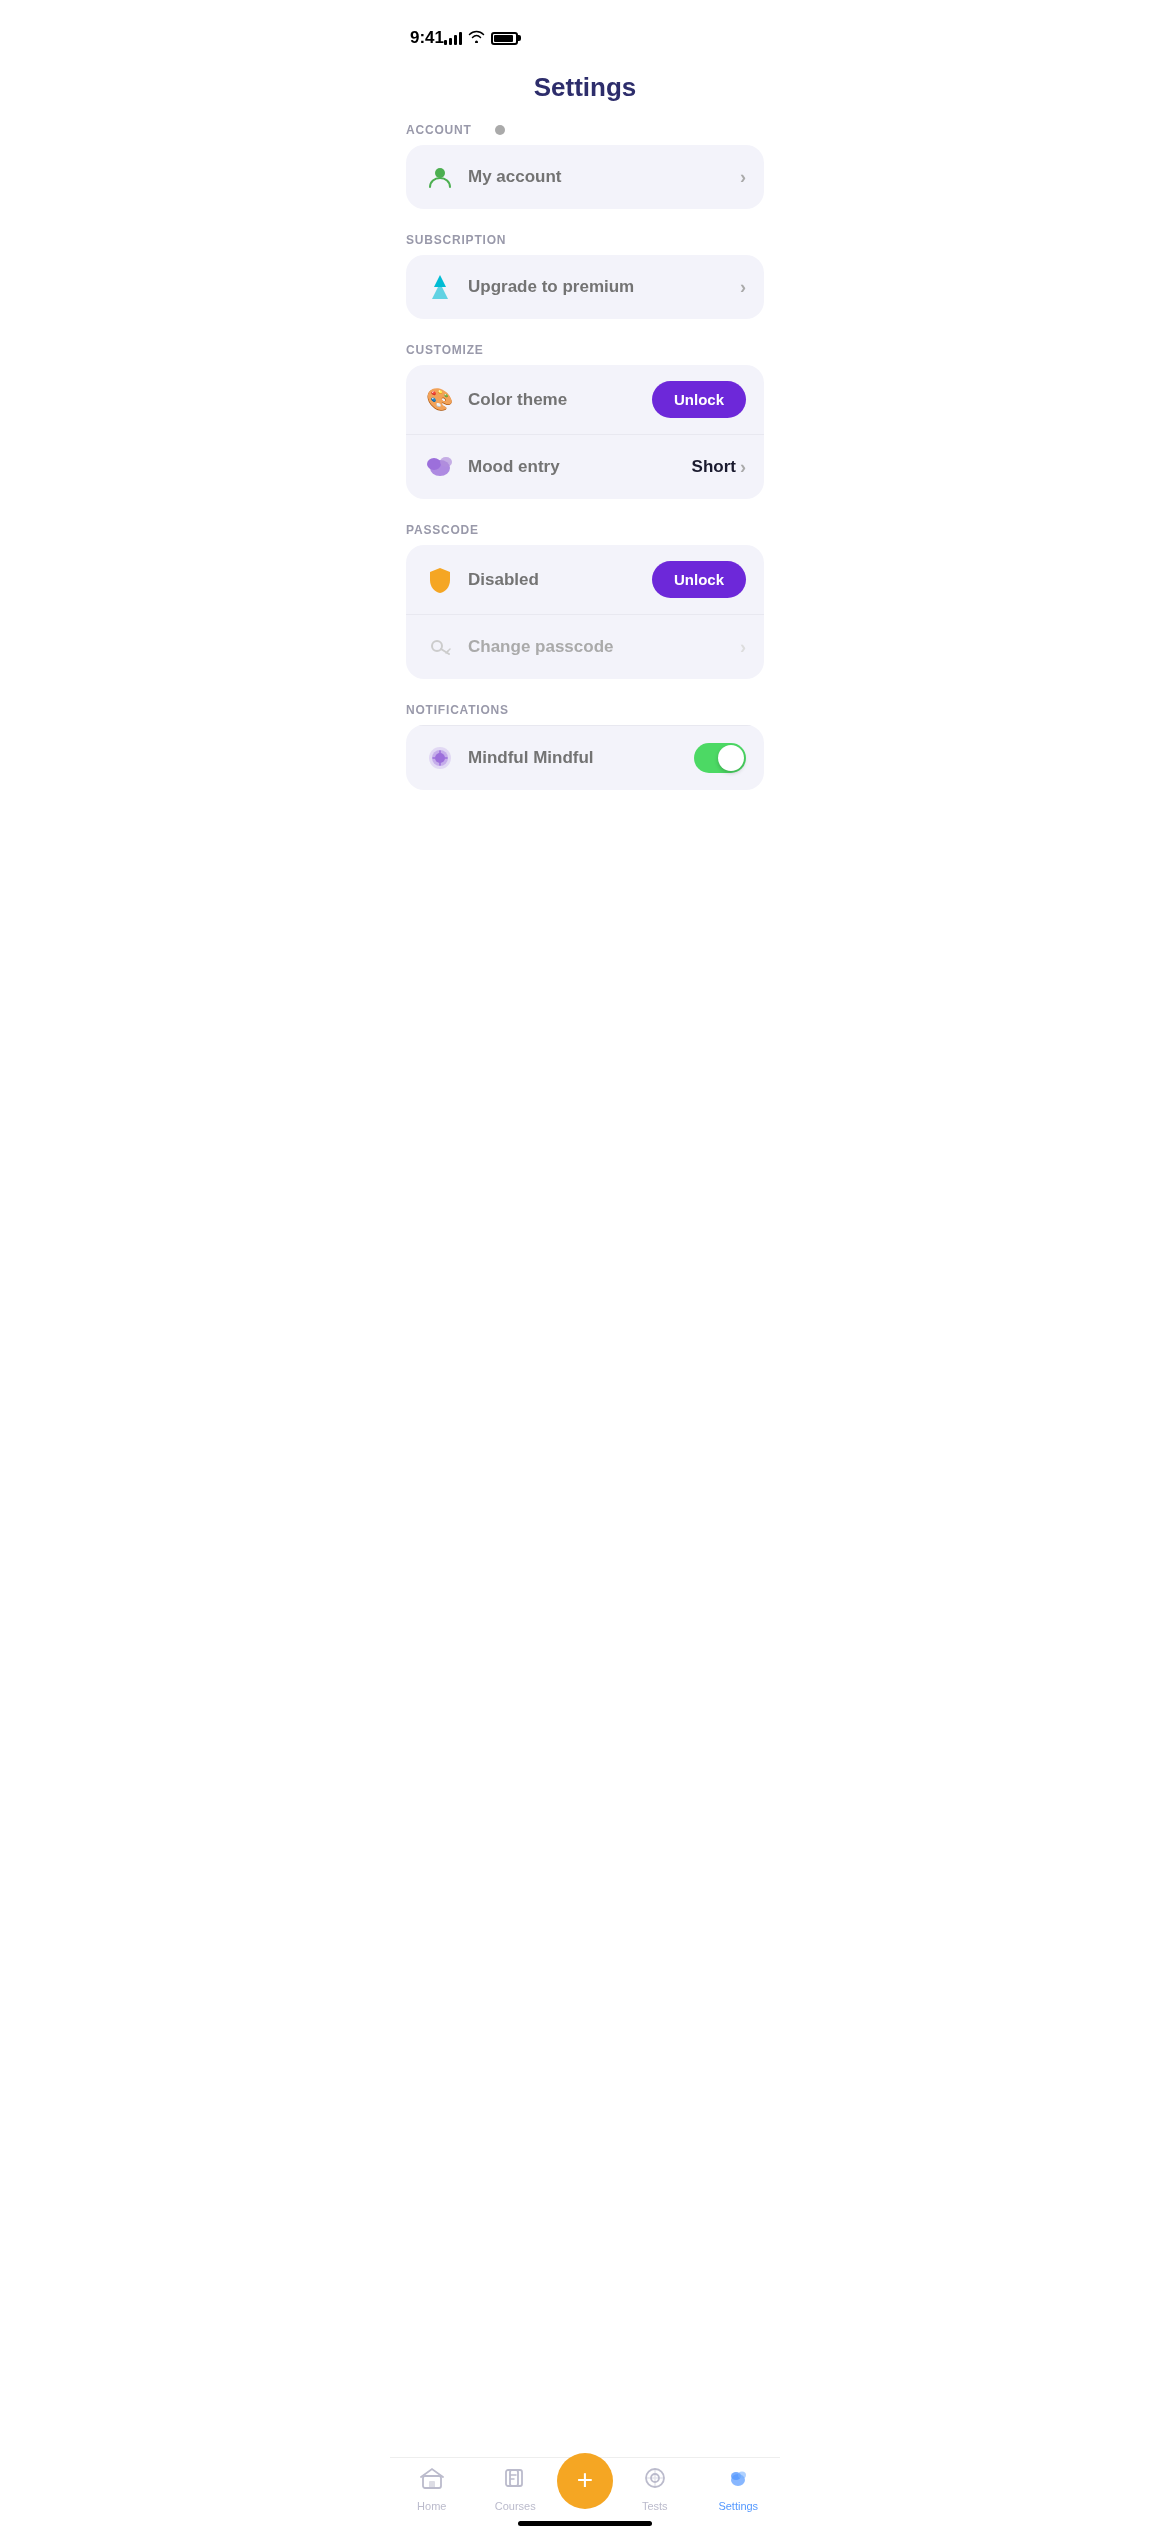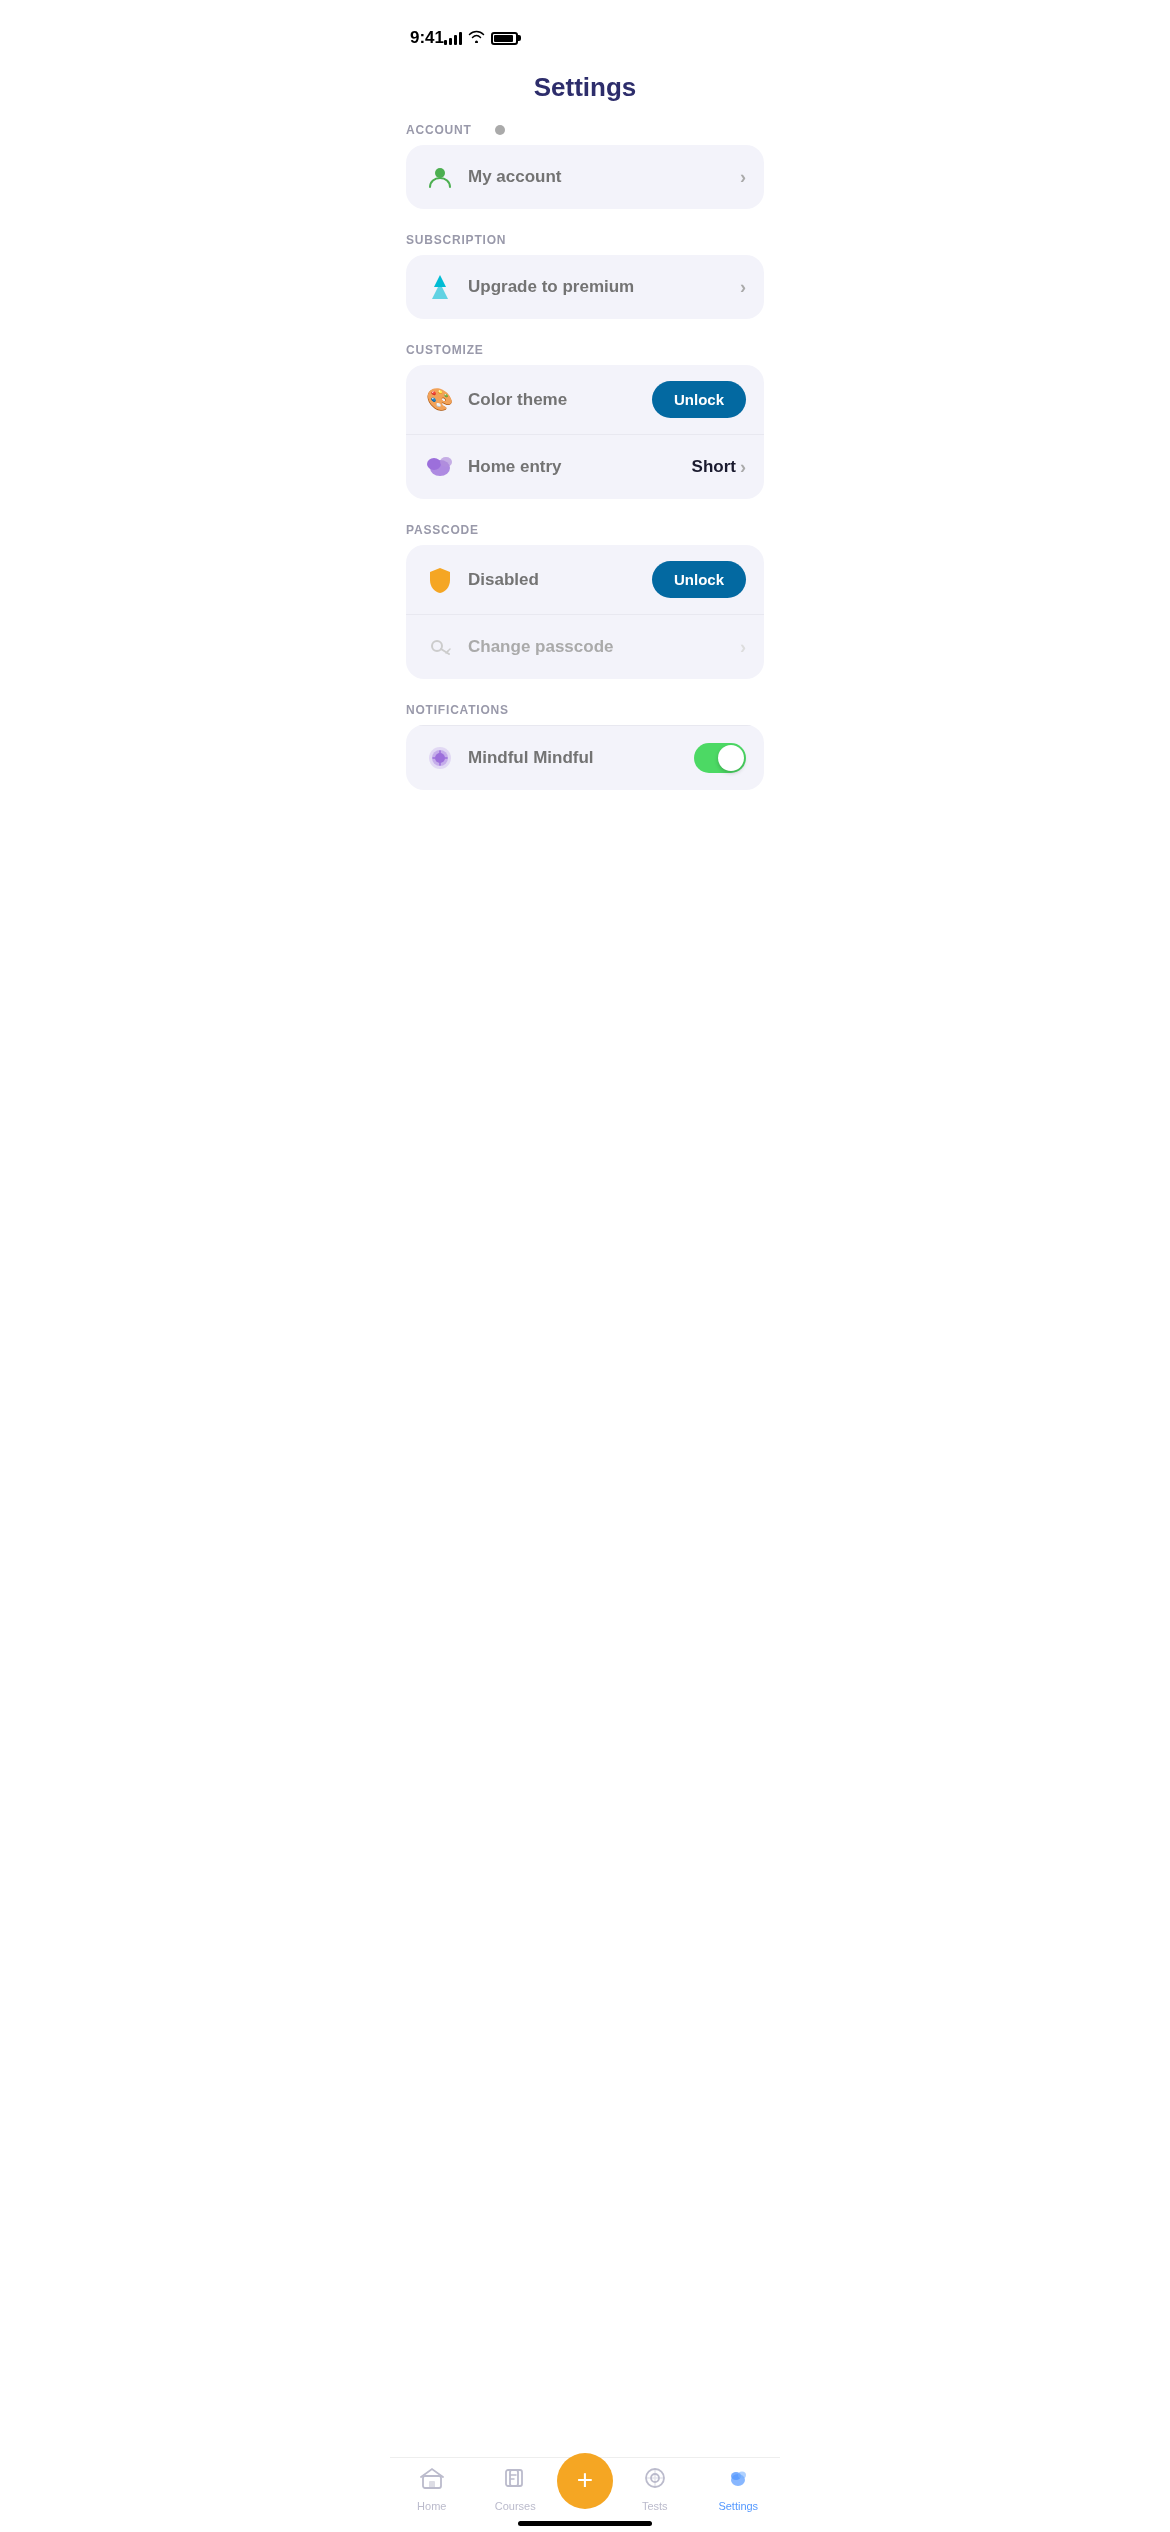--- a/index.html
+++ b/index.html
@@ -174,21 +174,21 @@
     }
 
     .value-text {
       font-size: 17px;
       font-weight: 600;
       color: #1a1a2e;
     }
 
     
     .unlock-btn {
-      background: #0369a1;
+      background: #6d28d9;
       color: #ffffff;
       border: none;
       border-radius: 50px;
       padding: 10px 22px;
       font-size: 15px;
       font-weight: 700;
       cursor: pointer;
       white-space: nowrap;
       text-align: center;
     }
@@ -401,21 +401,21 @@
       </div>
 
       <div class="card-row">
         <div class="row-icon">
           <svg width="28" height="22" viewBox="0 0 28 22" fill="none">
             <ellipse cx="14" cy="12" rx="10" ry="8" fill="#9c6fdb" opacity="0.8"></ellipse>
             <ellipse cx="8" cy="8" rx="7" ry="6" fill="#9c6fdb"></ellipse>
             <ellipse cx="20" cy="6" rx="6" ry="5" fill="#b08fdb" opacity="0.7"></ellipse>
           </svg>
         </div>
-        <span class="row-label">Home entry</span>
+        <span class="row-label">Mood entry</span>
         <div class="row-right">
           <span class="value-text">Short</span>
           <span class="chevron">›</span>
         </div>
       </div>
     </div>
   </div>
 
   <div class="section-group">
     <div class="section-label">

